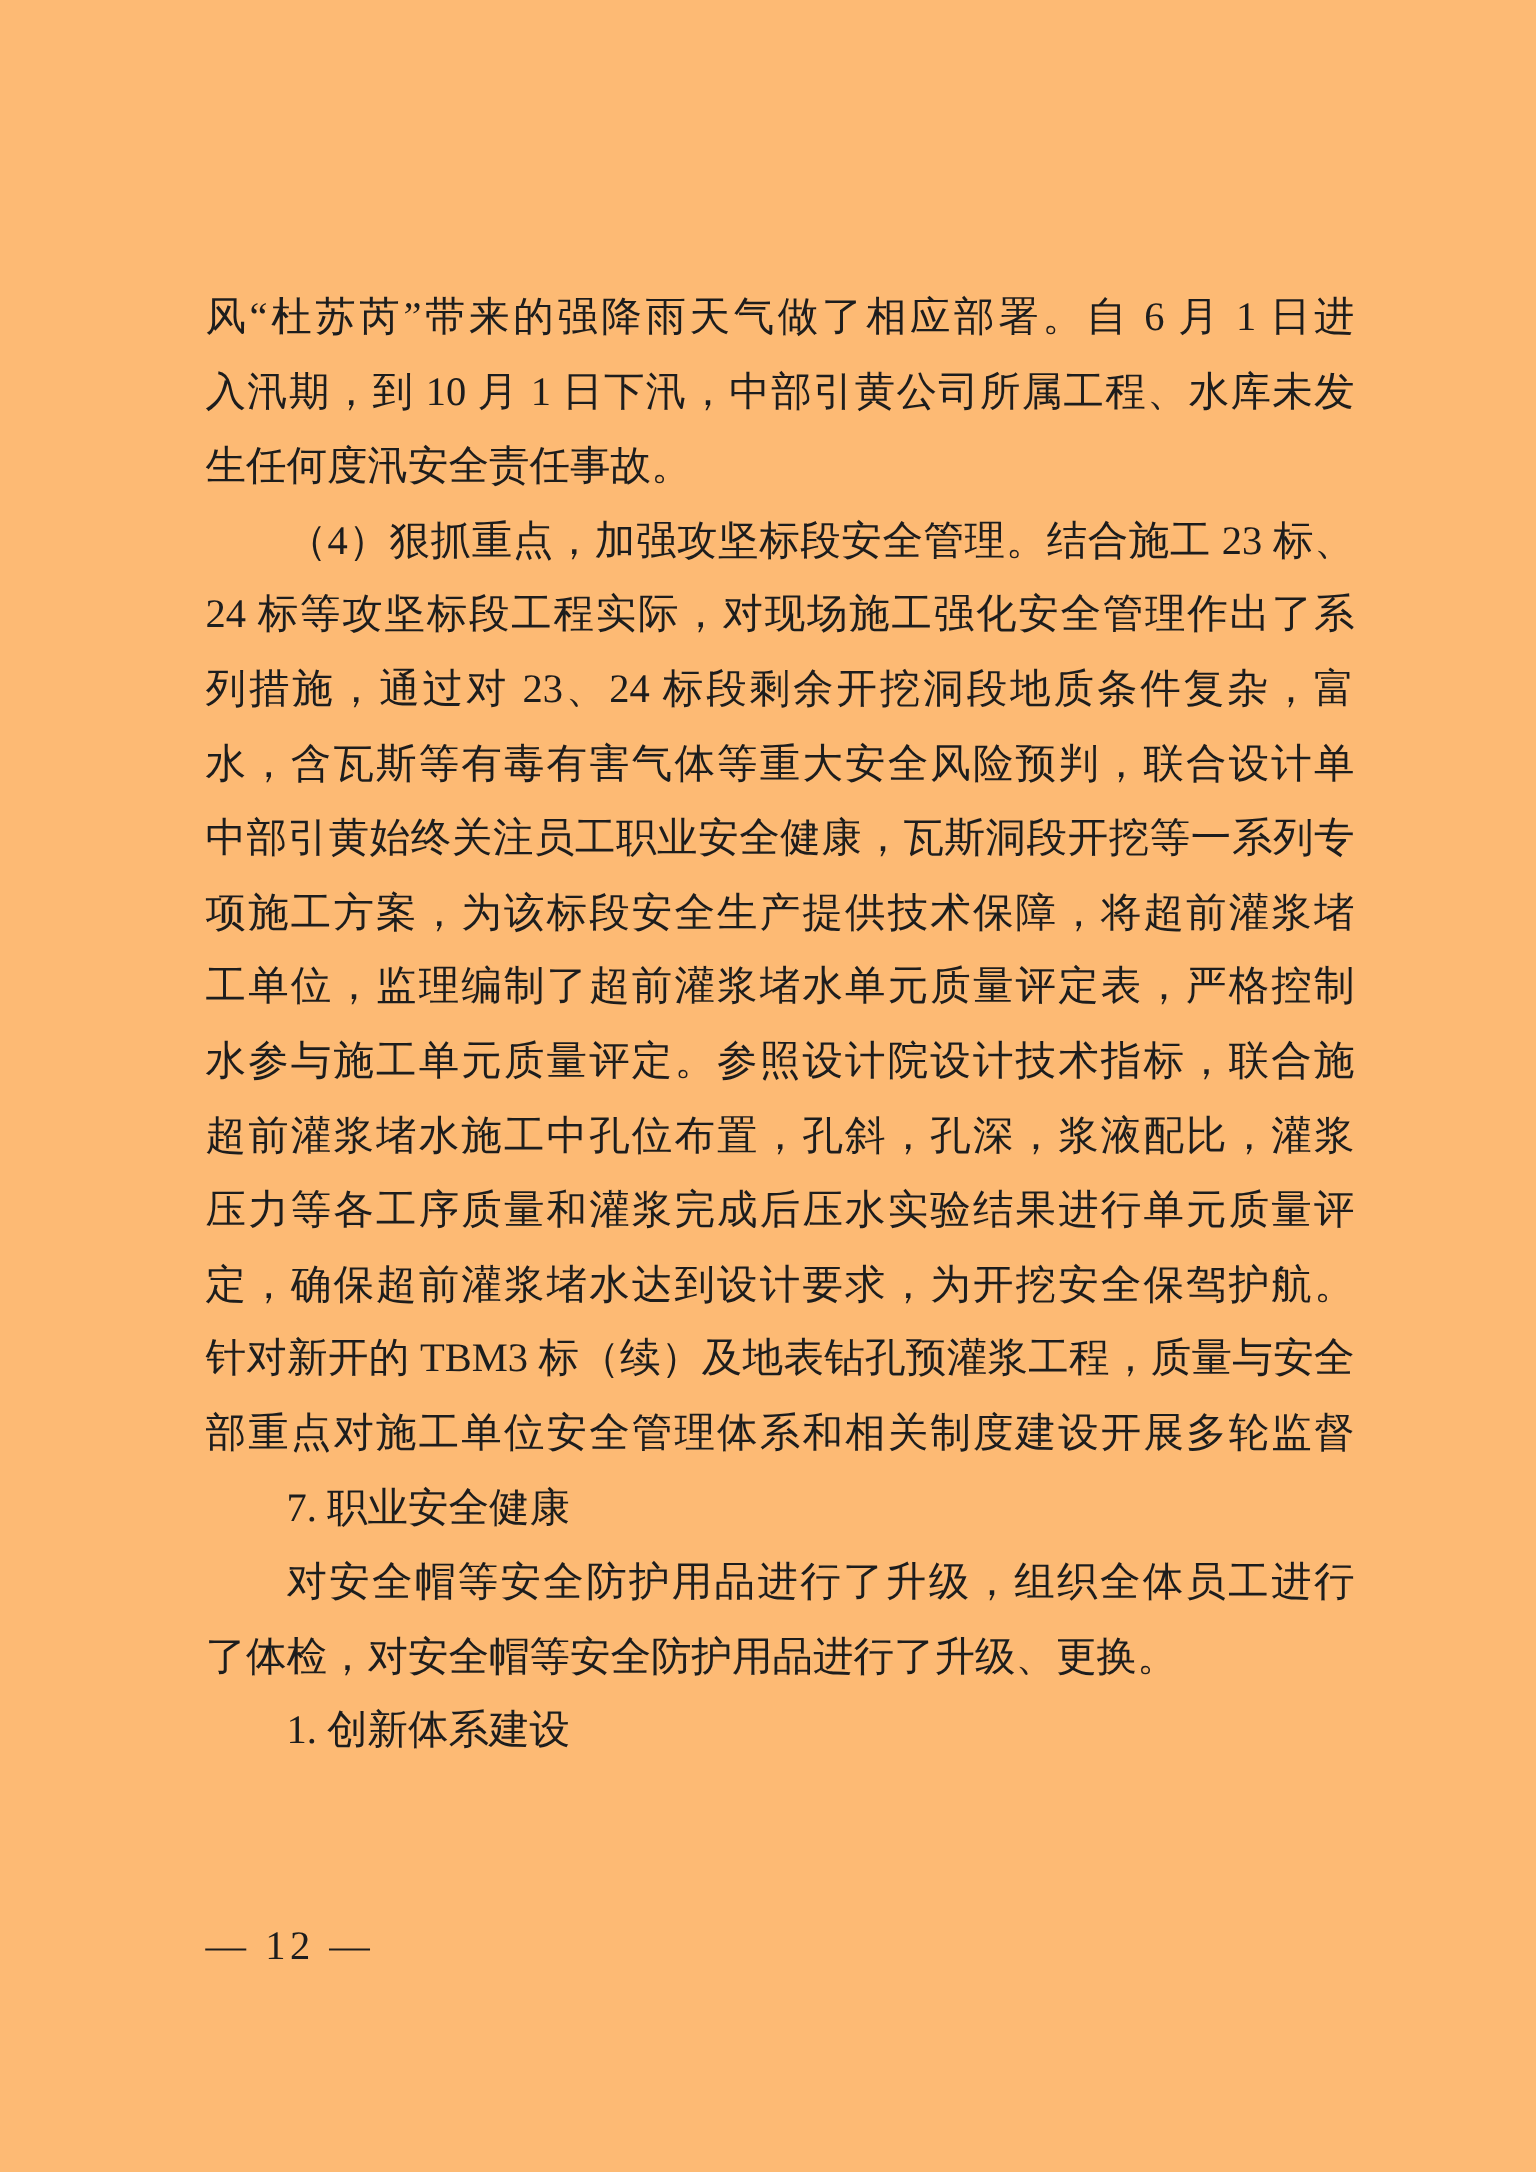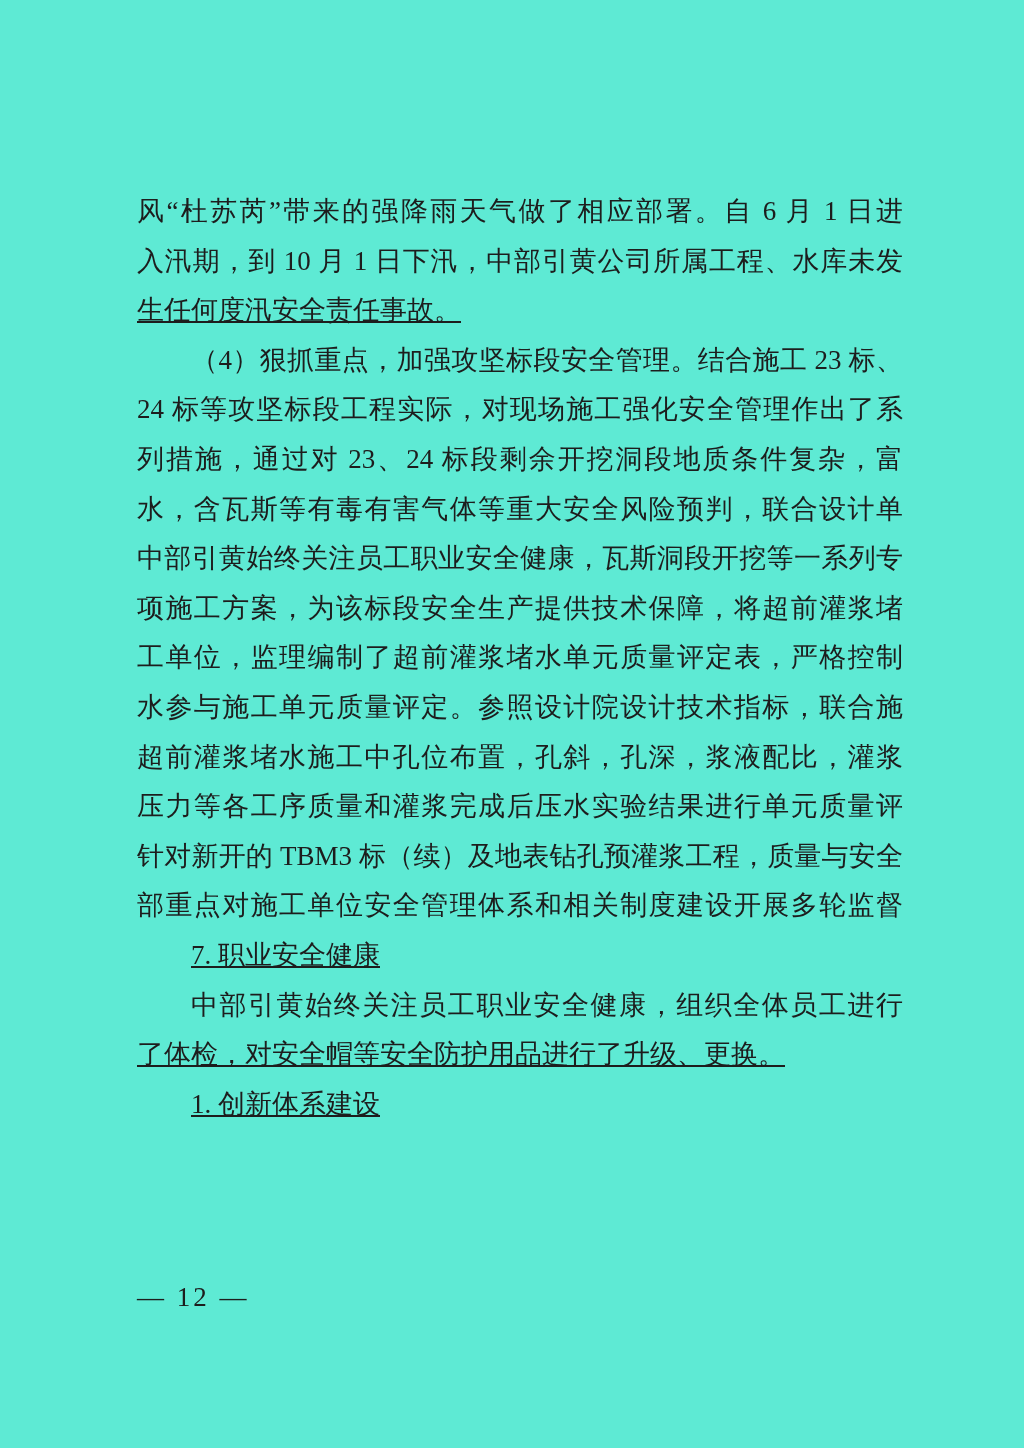--- a/index.html
+++ b/index.html
@@ -4,21 +4,21 @@
 <style>
   html, body {
     margin: 0;
     padding: 0;
     background: #ffffff;
   }
   .page {
     position: relative;
     width: 1024px;
     height: 1448px;
-    background: #5eead4;
+    background: #fdba74;
     overflow: hidden;
     font-family: "Liberation Serif", "DejaVu Serif", serif;
     color: #1d1d1d;
   }
   .text-block {
     position: absolute;
     left: 137px;
     top: 187px;
     width: 766px;
   }
@@ -26,21 +26,20 @@
     font-size: 27px;
     line-height: 49.6px;
     height: 49.6px;
     text-align: justify;
     text-align-last: justify;
     overflow: hidden;
   }
   .line.end {
     text-align: center;
     text-align-last: left;
-    text-decoration: underline;
   }
   .line.indent {
     text-indent: 54px;
   }
   .line.kaiti {
     font-weight: 600;
     letter-spacing: 2px;
   }
   .page-number {
     position: absolute;
@@ -63,21 +62,22 @@
       <div class="line indent">（4）狠抓重点，加强攻坚标段安全管理。结合施工 23 标、</div>
       <div class="line">24 标等攻坚标段工程实际，对现场施工强化安全管理作出了系</div>
       <div class="line">列措施，通过对 23、24 标段剩余开挖洞段地质条件复杂，富</div>
       <div class="line">水，含瓦斯等有毒有害气体等重大安全风险预判，联合设计单</div>
       <div class="line">中部引黄始终关注员工职业安全健康，瓦斯洞段开挖等一系列专</div>
       <div class="line">项施工方案，为该标段安全生产提供技术保障，将超前灌浆堵</div>
       <div class="line">工单位，监理编制了超前灌浆堵水单元质量评定表，严格控制</div>
       <div class="line">水参与施工单元质量评定。参照设计院设计技术指标，联合施</div>
       <div class="line">超前灌浆堵水施工中孔位布置，孔斜，孔深，浆液配比，灌浆</div>
       <div class="line">压力等各工序质量和灌浆完成后压水实验结果进行单元质量评</div>
+      <div class="line">定，确保超前灌浆堵水达到设计要求，为开挖安全保驾护航。</div>
       <div class="line">针对新开的 TBM3 标（续）及地表钻孔预灌浆工程，质量与安全</div>
       <div class="line">部重点对施工单位安全管理体系和相关制度建设开展多轮监督</div>
       <div class="line indent end">7. 职业安全健康</div>
-      <div class="line indent">中部引黄始终关注员工职业安全健康，组织全体员工进行</div>
+      <div class="line indent">对安全帽等安全防护用品进行了升级，组织全体员工进行</div>
       <div class="line end">了体检，对安全帽等安全防护用品进行了升级、更换。</div>
       <div class="line indent end">1. 创新体系建设</div>
     </div>
   <div class="page-number">— 12 —</div>
 </div>
 
 </body></html>

